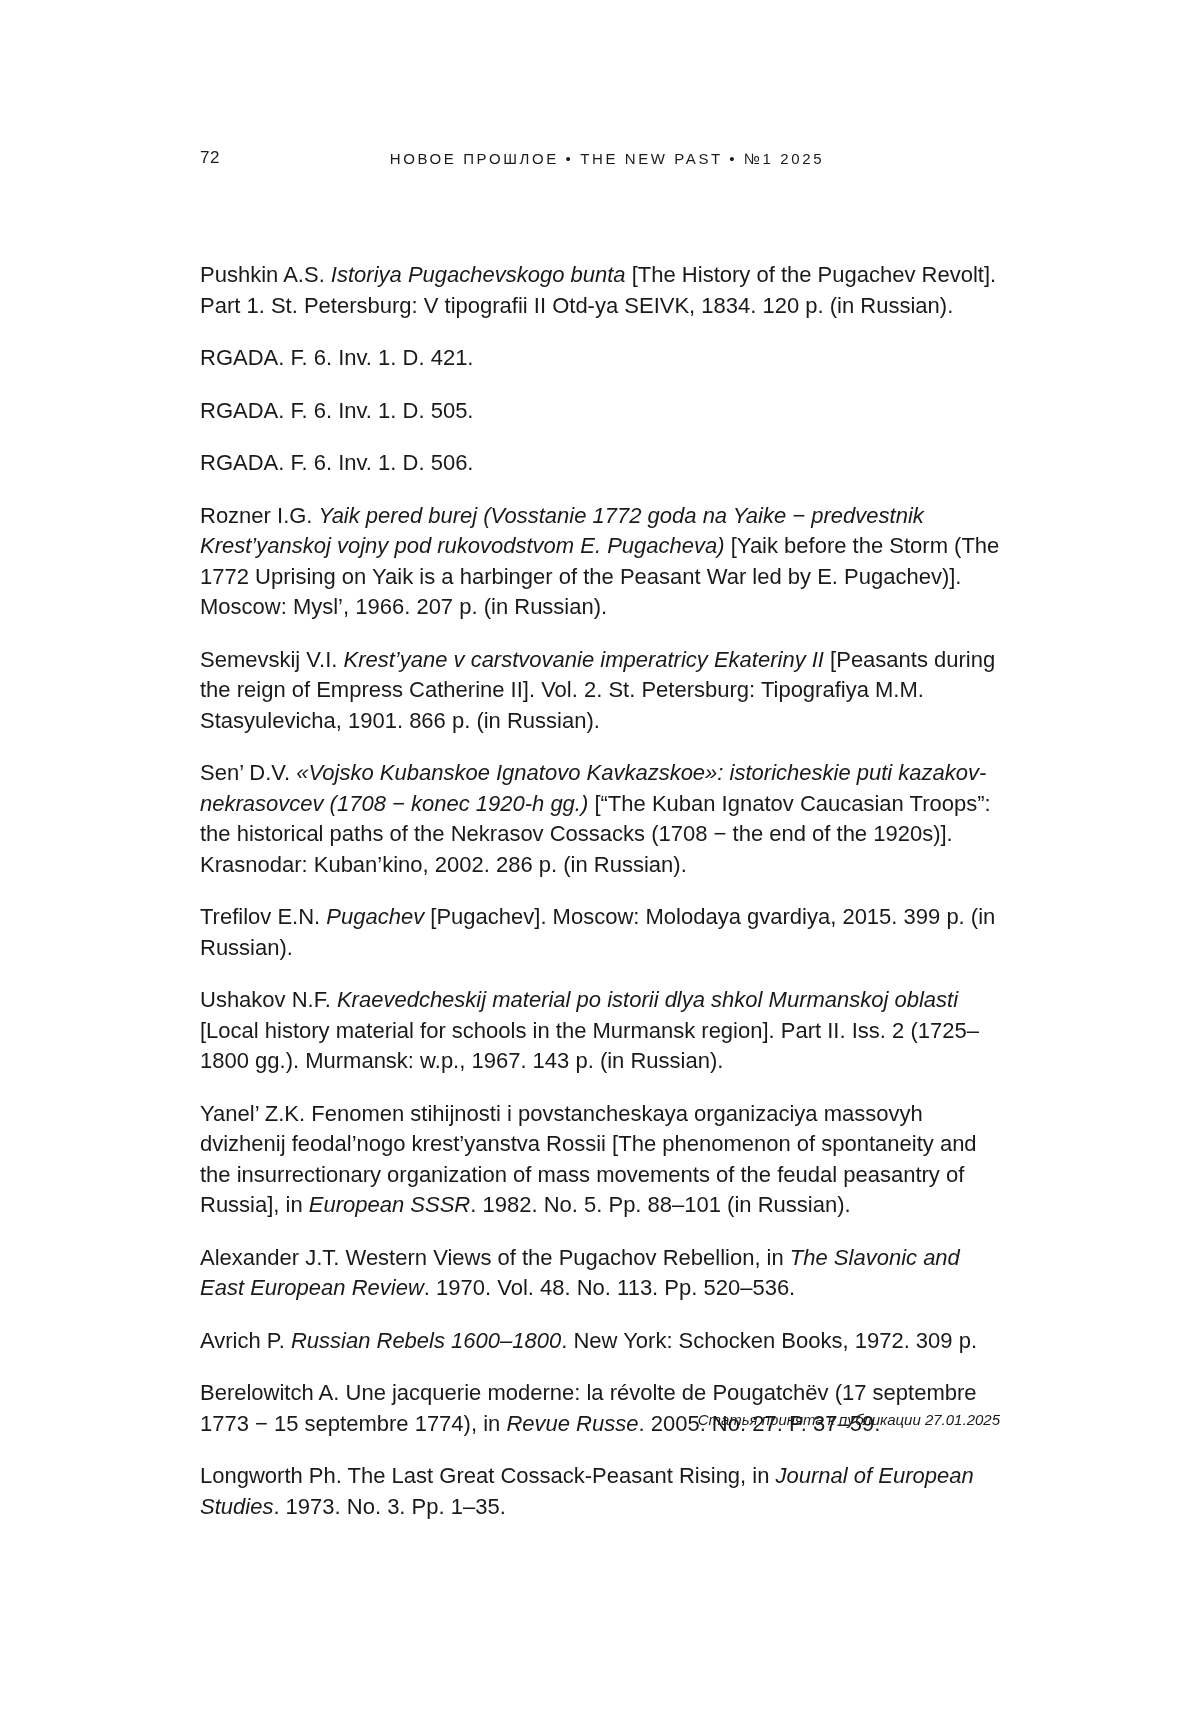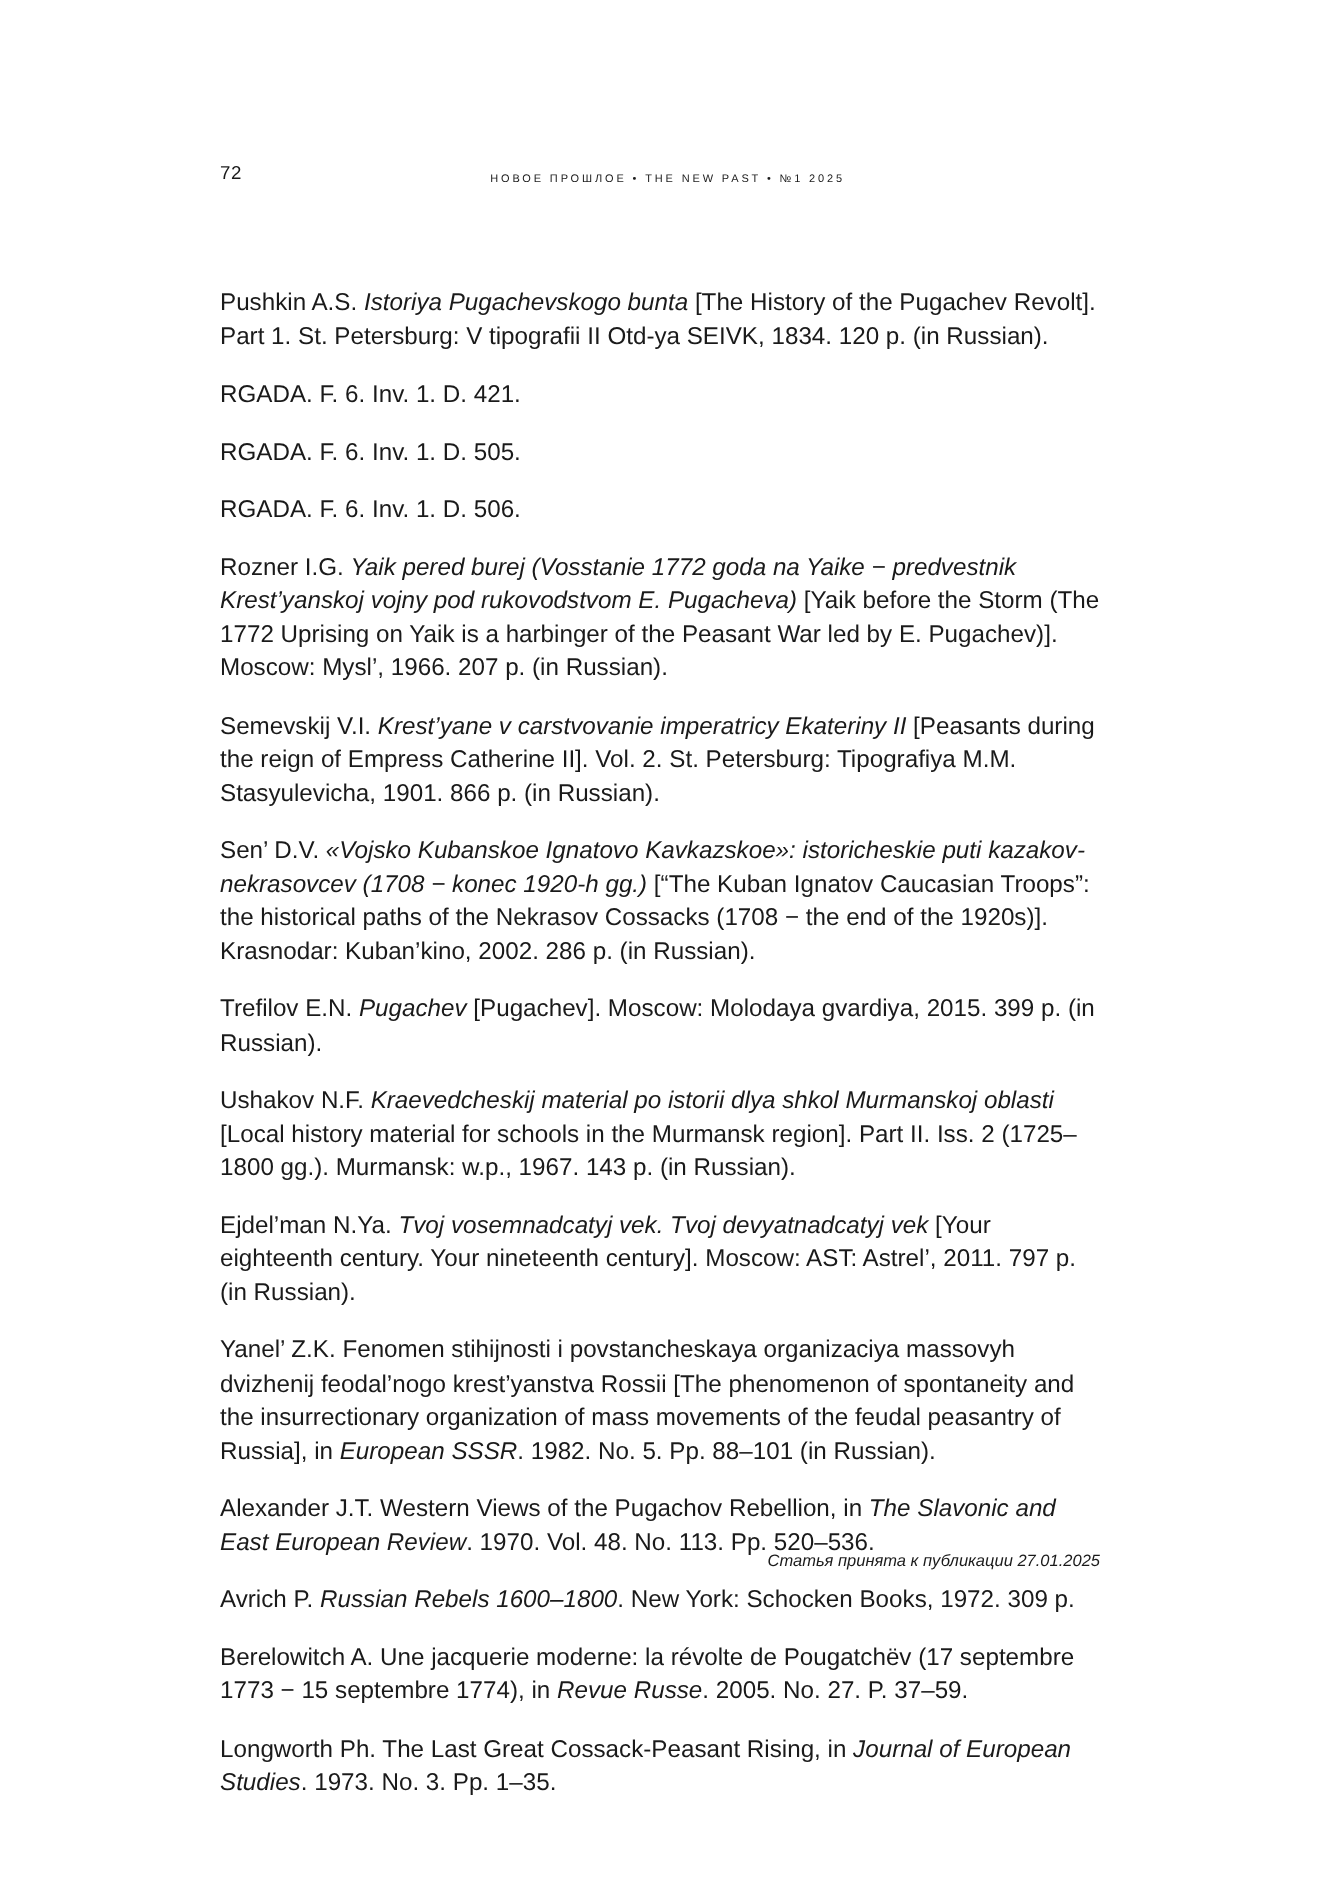--- a/index.html
+++ b/index.html
@@ -20,31 +20,31 @@
     left: 0; top: 0;
     width: 1200px;
     height: 1714px;
   }
   .header {
     position: absolute;
     left: 200px;
     right: 200px;
     top: 148px;
     display: flex;
-    align-items: flex-end;
+    align-items: center;
   }
   .folio {
     font-size: 17px;
     letter-spacing: 0.5px;
     color: #1a1a1a;
   }
   .running-title {
     flex: 1;
     text-align: center;
-    font-size: 10px;
+    font-size: 15px;
     letter-spacing: 2.6px;
     color: #1a1a1a;
     padding-right: 6px;
   }
   .content {
     position: absolute;
     left: 200px;
     top: 238px;
     width: 800px;
   }
@@ -85,21 +85,20 @@
   <div class="content">
     <p class="ref">Pushkin A.S. <i>Istoriya Pugachevskogo bunta</i> [The History of the Pugachev Revolt]. Part 1. St. Petersburg: V tipografii II Otd-ya SEIVK, 1834. 120 p. (in Russian).</p>
     <p class="ref">RGADA. F. 6. Inv. 1. D. 421.</p>
     <p class="ref">RGADA. F. 6. Inv. 1. D. 505.</p>
     <p class="ref">RGADA. F. 6. Inv. 1. D. 506.</p>
     <p class="ref">Rozner I.G. <i>Yaik pered burej (Vosstanie 1772 goda na Yaike − predvestnik Krest’yanskoj vojny pod rukovodstvom E. Pugacheva)</i> [Yaik before the Storm (The 1772 Uprising on Yaik is a harbinger of the Peasant War led by E. Pugachev)]. Moscow: Mysl’, 1966. 207 p. (in Russian).</p>
     <p class="ref">Semevskij V.I. <i>Krest’yane v carstvovanie imperatricy Ekateriny II</i> [Peasants during the reign of Empress Catherine II]. Vol. 2. St. Petersburg: Tipografiya M.M. Stasyulevicha, 1901. 866 p. (in Russian).</p>
     <p class="ref">Sen’ D.V. <i>«Vojsko Kubanskoe Ignatovo Kavkazskoe»: istoricheskie puti kazakov-nekrasovcev (1708 − konec 1920-h gg.)</i> [“The Kuban Ignatov Caucasian Troops”: the historical paths of the Nekrasov Cossacks (1708 − the end of the 1920s)]. Krasnodar: Kuban’kino, 2002. 286 p. (in Russian).</p>
     <p class="ref">Trefilov E.N. <i>Pugachev</i> [Pugachev]. Moscow: Molodaya gvardiya, 2015. 399 p. (in Russian).</p>
     <p class="ref">Ushakov N.F. <i>Kraevedcheskij material po istorii dlya shkol Murmanskoj oblasti</i> [Local history material for schools in the Murmansk region]. Part II. Iss. 2 (1725–1800 gg.). Murmansk: w.p., 1967. 143 p. (in Russian).</p>
-    <p class="ref">Ejdel’man N.Ya. <i>Tvoj vosemnadcatyj vek. Tvoj devyatnadcatyj vek</i> [Your eighteenth century. Your nineteenth century]. Moscow: AST: Astrel’, 2011. 797 p. (in Russian).</p>
     <p class="ref">Yanel’ Z.K. Fenomen stihijnosti i povstancheskaya organizaciya massovyh dvizhenij feodal’nogo krest’yanstva Rossii [The phenomenon of spontaneity and the insurrection­ary organization of mass movements of the feudal peasantry of Russia], in <i>European SSSR</i>. 1982. No. 5. Pp. 88–101 (in Russian).</p>
     <p class="ref">Alexander J.T. Western Views of the Pugachov Rebellion, in <i>The Slavonic and East Euro­pean Review</i>. 1970. Vol. 48. No. 113. Pp. 520–536.</p>
     <p class="ref">Avrich P. <i>Russian Rebels 1600–1800</i>. New York: Schocken Books, 1972. 309 p.</p>
     <p class="ref">Berelowitch A. Une jacquerie moderne: la révolte de Pougatchëv (17 septembre 1773 − 15 septembre 1774), in <i>Revue Russe</i>. 2005. No. 27. P. 37–59.</p>
     <p class="ref">Longworth Ph. The Last Great Cossack-Peasant Rising, in <i>Journal of European Studies</i>. 1973. No. 3. Pp. 1–35.</p>
   </div>
 
   <div class="accepted">Статья принята к публикации 27.01.2025</div>
 
 </div>

